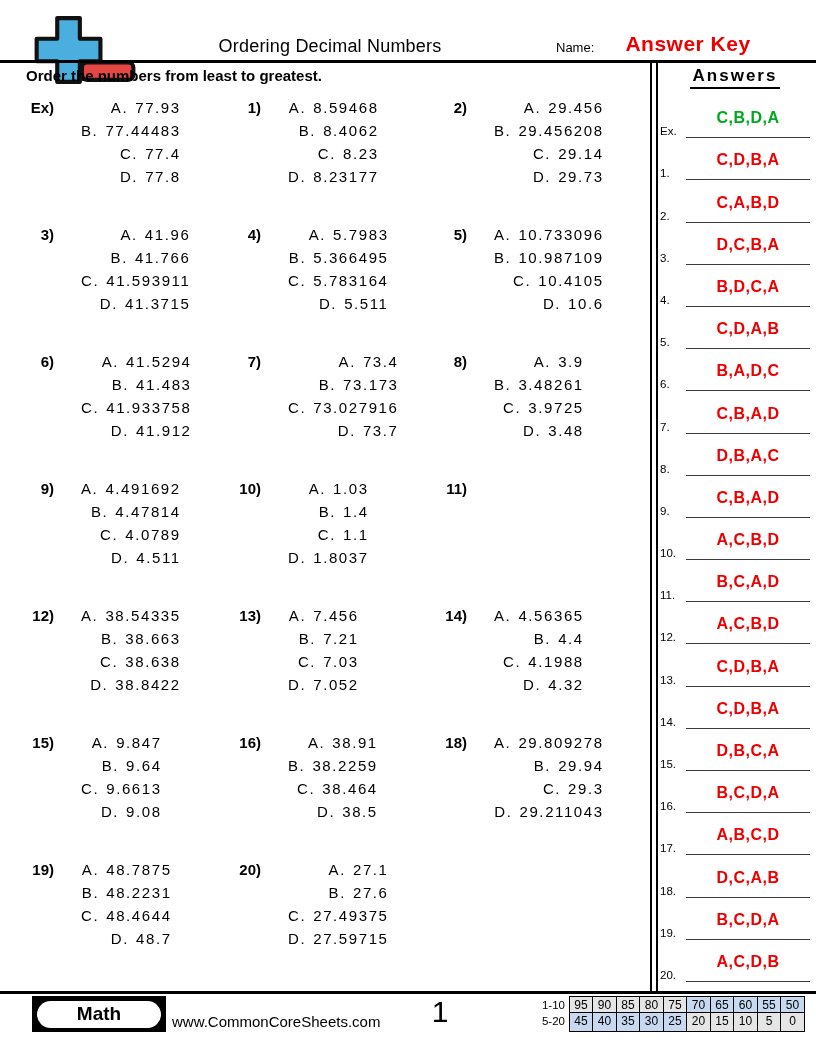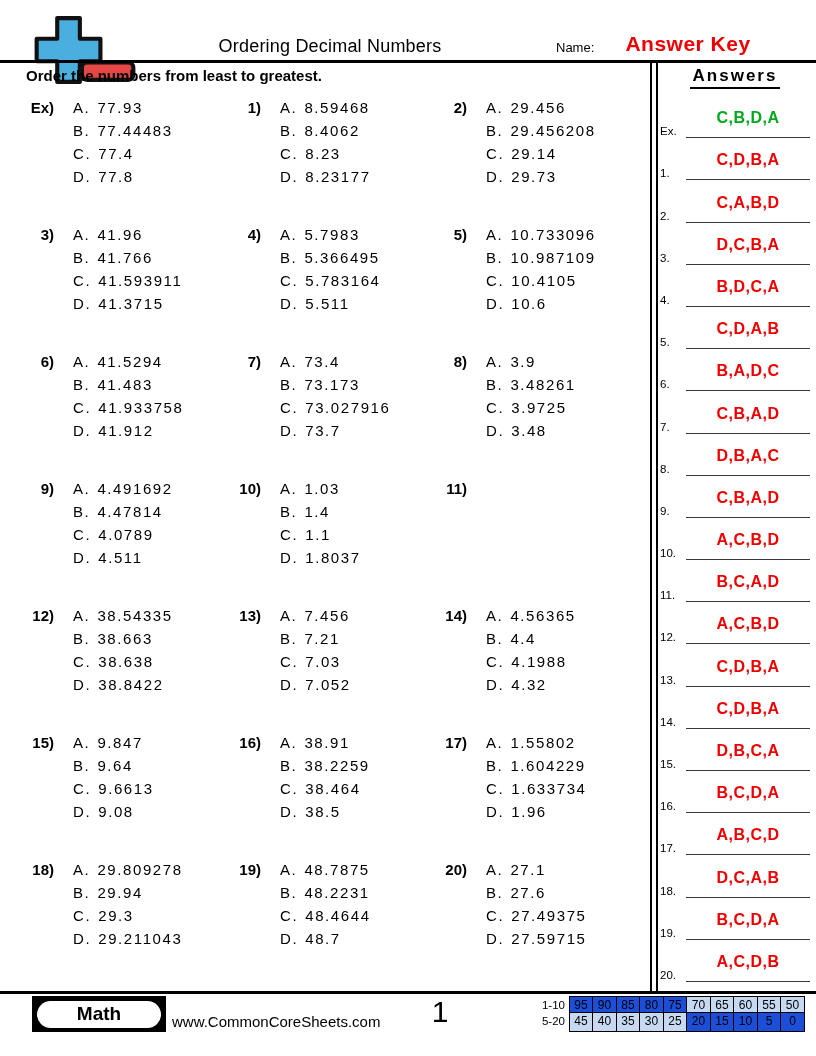--- a/index.html
+++ b/index.html
@@ -14,21 +14,21 @@
   .name-value{position:absolute;left:608px;top:32px;width:160px;text-align:center;
               font-size:21px;font-weight:700;color:var(--answer-red);letter-spacing:.5px;}
   .header-rule{position:absolute;left:0;top:60px;width:816px;height:3px;background:#000;}
   .instruction{position:absolute;left:26px;top:67px;font-size:15px;font-weight:700;}
 
   
   .problems-grid{position:absolute;left:28px;top:96px;width:620px;
                  display:grid;grid-template-columns:207px 206px 1fr;grid-auto-rows:127px;}
   .problem{display:flex;align-items:flex-start;}
   .pnum{min-width:26px;text-align:right;font-weight:700;font-size:15px;line-height:23px;}
-  .choices{margin-left:19px;}
+  .choices{margin-left:27px;text-align:right;}
   .choice{font-size:15px;line-height:23px;letter-spacing:1.6px;white-space:nowrap;}
   .choice .val{margin-left:7px;}
 
   
   .vsep{position:absolute;left:650px;top:60px;height:932px;width:4px;
         border-left:2px solid #000;border-right:2px solid #000;}
   .answers-col{position:absolute;left:660px;top:66px;width:150px;}
   .answers-title-wrap{text-align:center;}
   .answers-title{display:inline-block;font-size:17px;font-weight:700;letter-spacing:2px;
                  border-bottom:2px solid #000;padding:0 3px 1px 3px;}
@@ -47,21 +47,21 @@
   .math-pill{display:flex;align-items:center;justify-content:center;width:124px;height:27px;
              background:#fff;border-radius:14px;font-size:19px;font-weight:700;}
   .site{position:absolute;left:172px;top:1013px;font-size:15px;}
   .page-num{position:absolute;left:400px;top:995px;width:80px;text-align:center;
             font-size:30px;}
   .score-table{position:absolute;left:531px;top:997px;}
   .score-row{display:flex;height:18px;margin-top:-1.5px;}
   .score-row .slabel{width:34px;text-align:right;padding-right:5px;font-size:11.5px;
                      line-height:18px;}
   .score-cell{width:23px;height:18px;border:1.5px solid #000;margin-left:-1.5px;
-              font-size:12px;line-height:16px;text-align:center;background:#1d4ed8;}
+              font-size:12px;line-height:16px;text-align:center;background:#e5e5e5;}
   .score-cell.hl{background:var(--highlight-blue);}
 </style>
 </head>
 <body>
 
 <div class="page">
 
   <div class="logo">
     <svg width="118" height="72" viewBox="0 0 110 70">
       <path d="M28,4 h22 v20 h20 v22 h-20 v20 h-22 v-20 h-20 v-22 h20 z" fill="var(--logo-blue)" stroke="#111" stroke-width="4" stroke-linejoin="round"></path>
@@ -213,29 +213,20 @@
           <div class="choice"><span>D.</span><span class="val">9.08</span></div>
         </div>
       </div>
       <div class="problem">
         <div class="pnum">16)</div>
         <div class="choices">
           <div class="choice"><span>A.</span><span class="val">38.91</span></div>
           <div class="choice"><span>B.</span><span class="val">38.2259</span></div>
           <div class="choice"><span>C.</span><span class="val">38.464</span></div>
           <div class="choice"><span>D.</span><span class="val">38.5</span></div>
-        </div>
-      </div>
-      <div class="problem">
-        <div class="pnum">17)</div>
-        <div class="choices">
-          <div class="choice"><span>A.</span><span class="val">1.55802</span></div>
-          <div class="choice"><span>B.</span><span class="val">1.604229</span></div>
-          <div class="choice"><span>C.</span><span class="val">1.633734</span></div>
-          <div class="choice"><span>D.</span><span class="val">1.96</span></div>
         </div>
       </div>
       <div class="problem">
         <div class="pnum">18)</div>
         <div class="choices">
           <div class="choice"><span>A.</span><span class="val">29.809278</span></div>
           <div class="choice"><span>B.</span><span class="val">29.94</span></div>
           <div class="choice"><span>C.</span><span class="val">29.3</span></div>
           <div class="choice"><span>D.</span><span class="val">29.211043</span></div>
         </div>

